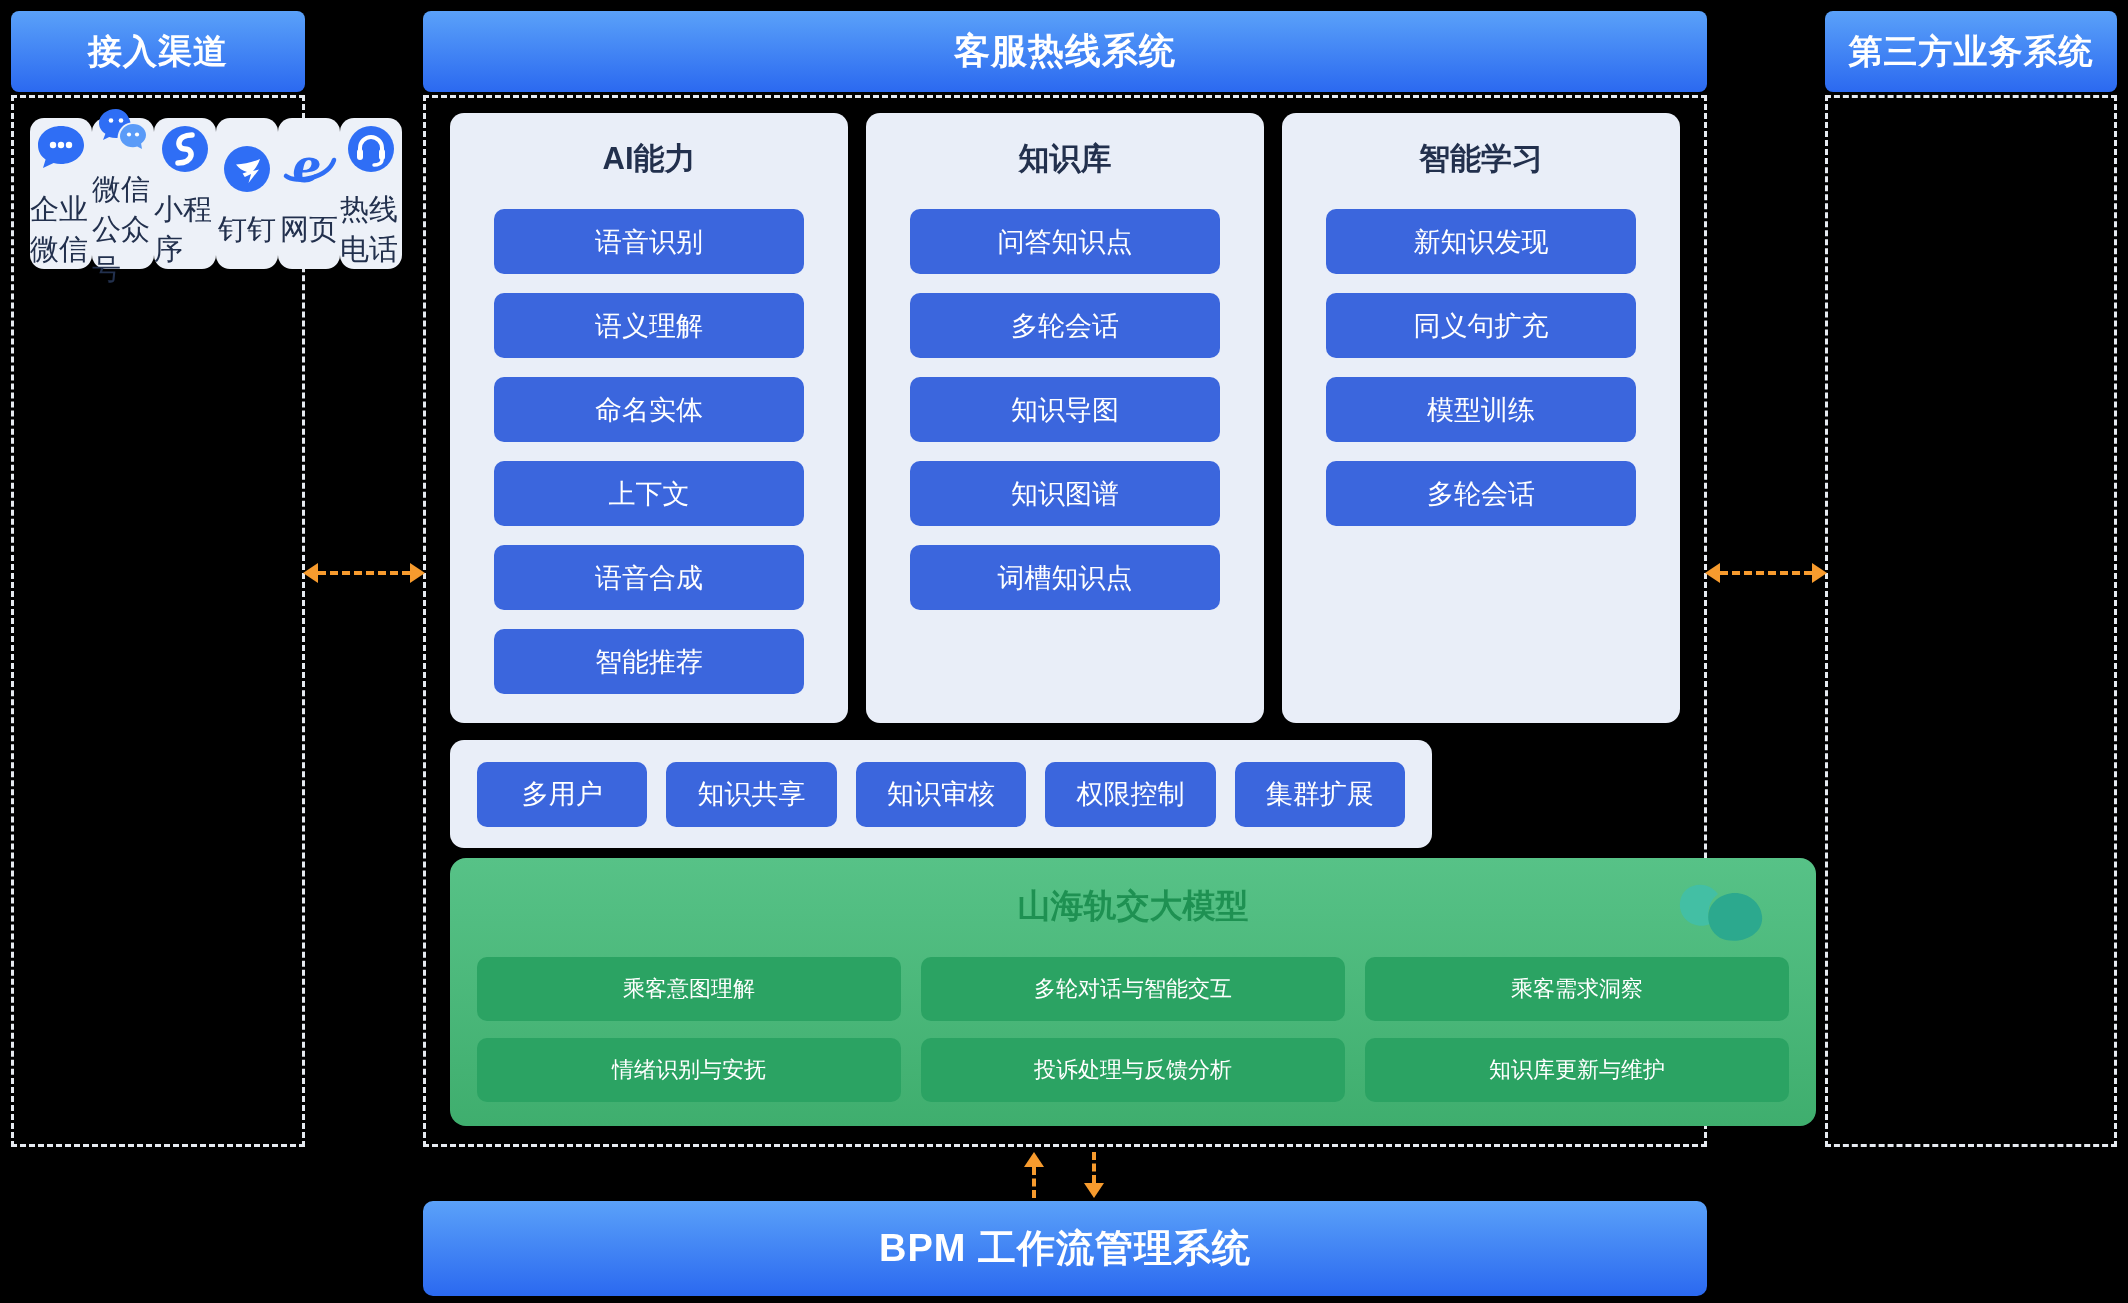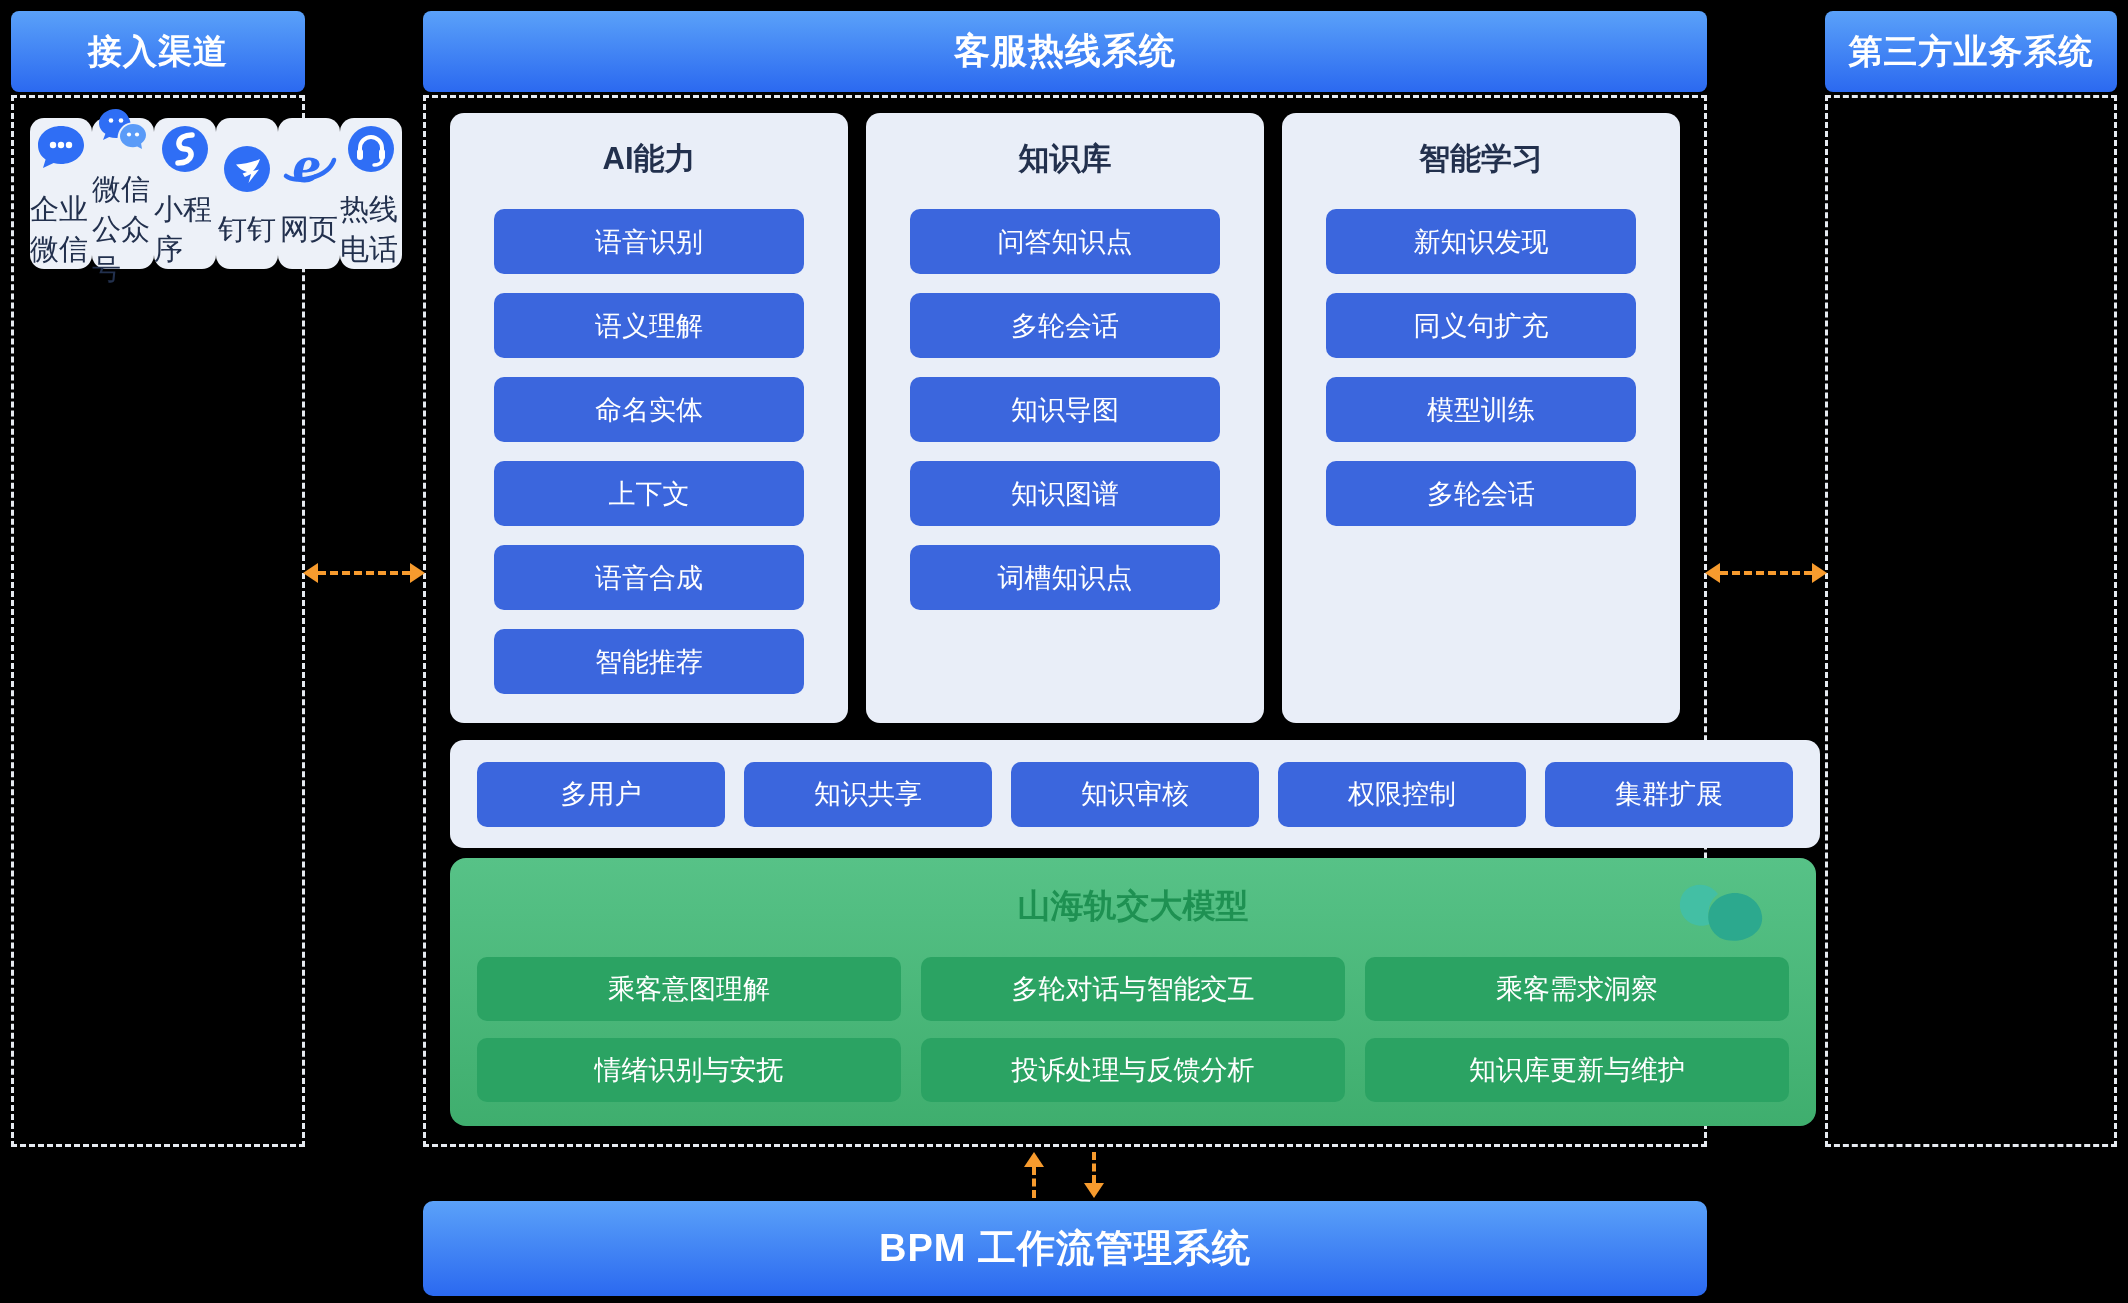--- a/index.html
+++ b/index.html
@@ -62,21 +62,21 @@
   }
   .green-title {
     margin-top:26px; text-align:center; font-size:33px; font-weight:bold;
     color:#1e9152; height:44px; line-height:44px;
   }
   .green-row { display:flex; gap:20px; }
   .green-row.r1 { margin-top:29px; }
   .green-row.r2 { margin-top:17px; }
   .btn-green {
     flex:1; height:64px; border-radius:10px; background:#2ba363; color:#fff;
-    display:flex; align-items:center; justify-content:center; font-size:27px;
+    display:flex; align-items:center; justify-content:center; font-size:22px;
   }
   .model-logo { position:absolute; top:10px; right:30px; }
 
   .bpm-bar {
     position:absolute;
     background:linear-gradient(180deg,#5aa1f9,#2b69f0);
     color:#fff; font-weight:bold; font-size:38px;
     display:flex; align-items:center; justify-content:center;
     border-radius:10px; letter-spacing:1px;
   }
@@ -223,21 +223,21 @@
       <div class="panel-items">
         <div class="btn-blue">新知识发现</div>
         <div class="btn-blue">同义句扩充</div>
         <div class="btn-blue">模型训练</div>
         <div class="btn-blue">多轮会话</div>
       </div>
     </div>
 
   </div>
 
-  <div class="feature-panel" style="left:450px; top:740px; width:1370px; height:108px;">
+  <div class="feature-panel" style="left:450px; top:740px; width:982px; height:108px;">
     <div class="btn-blue">多用户</div>
     <div class="btn-blue">知识共享</div>
     <div class="btn-blue">知识审核</div>
     <div class="btn-blue">权限控制</div>
     <div class="btn-blue">集群扩展</div>
   </div>
 
   <div class="green-panel" style="left:450px; top:858px; width:1366px; height:268px;">
     <div class="green-title">山海轨交大模型</div>
     <span class="model-logo icon">

